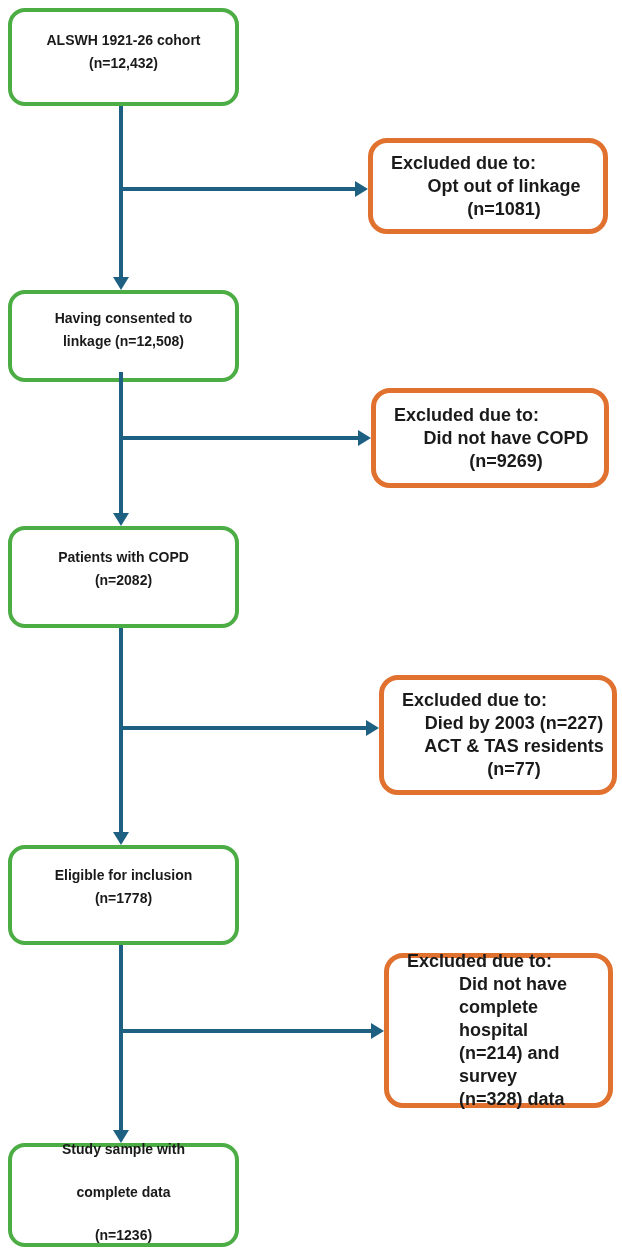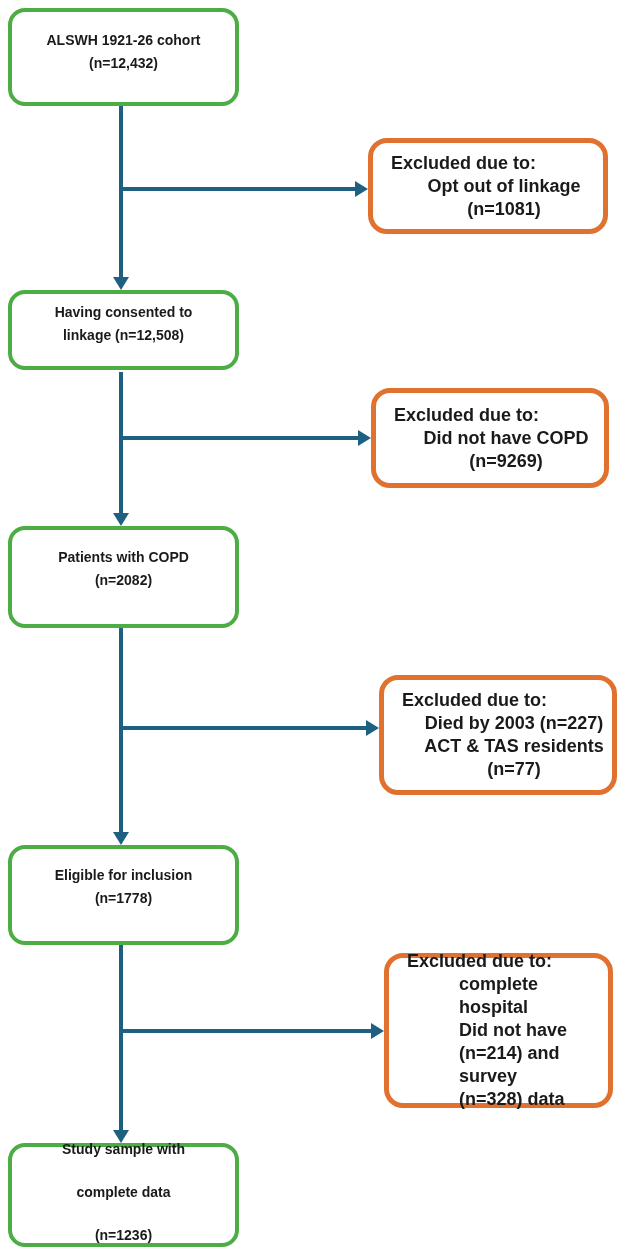--- a/index.html
+++ b/index.html
@@ -26,21 +26,21 @@
     border:4px solid var(--green);
     border-radius:17px;
     background:#fff;
     display:flex;flex-direction:column;
     justify-content:center;align-items:center;
     text-align:center;
     font-size:14px;line-height:23px;
     padding-bottom:10px;
   }
   .g1{top:8px;height:98px;}
-  .g2{top:290px;height:80px;padding-bottom:12px;text-align:right;}
+  .g2{top:290px;height:92px;padding-bottom:12px;text-align:right;}
   .g3{top:526px;height:102px;padding-bottom:16px;}
   .g4{top:845px;height:100px;padding-bottom:16px;}
   .g5{top:1143px;height:104px;padding-bottom:6px;gap:20px;}
   
   .obox{
     position:absolute;
     box-sizing:border-box;
     border:5px solid var(--orange);
     border-radius:19px;
     background:#fff;
@@ -127,22 +127,22 @@
 
   <div class="obox e3">
     <div class="hdr">Excluded due to:</div>
     <div class="sub">Died by 2003 (n=227)</div>
     <div class="sub">ACT &amp; TAS residents</div>
     <div class="sub">(n=77)</div>
   </div>
 
   <div class="obox e4 left-sub">
     <div class="hdr">Excluded due to:</div>
+    <div class="sub">Did not have</div>
     <div class="sub">complete hospital</div>
-    <div class="sub">Did not have</div>
     <div class="sub">(n=214) and survey</div>
     <div class="sub">(n=328) data</div>
   </div>
 
   <div class="vline v1"></div>
   <div class="tri-down td1"></div>
   <div class="vline v2"></div>
   <div class="tri-down td2"></div>
   <div class="vline v3"></div>
   <div class="tri-down td3"></div>

